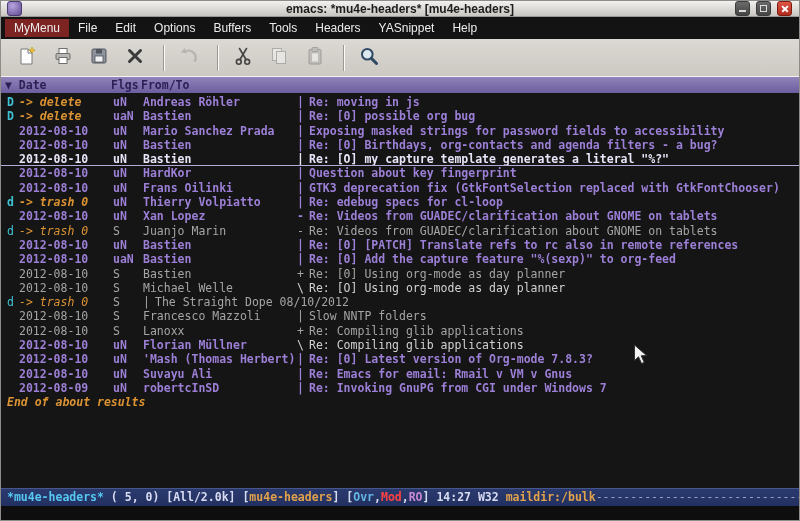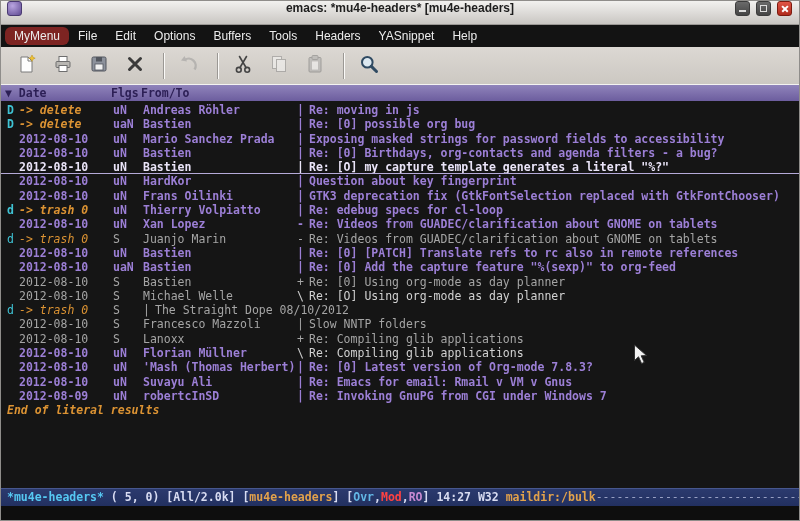--- a/index.html
+++ b/index.html
@@ -3,42 +3,42 @@
 <meta charset="utf-8">
 <style>
   * { box-sizing: border-box; }
   html,body { margin:0; padding:0; background:#555; }
   body { width:800px; height:521px; position:relative; font-family:"DejaVu Sans Mono", monospace; overflow:hidden; }
 
   .window { position:absolute; inset:0; border:1px solid #8f8d8a; background:#d6d2cd;
             display:flex; flex-direction:column; }
 
   
-  .titlebar { height:24px; position:relative; flex:0 0 auto;
+  .titlebar { height:16px; position:relative; flex:0 0 auto;
               background:linear-gradient(#f2f1ef,#c9c6c2);
-              border-bottom:1px solid #9a9794; display:flex; align-items:flex-start; }
+              border-bottom:1px solid #9a9794; display:flex; align-items:center; }
   .app-icon { width:15px; height:15px; margin-left:6px; border-radius:3px;
               background:radial-gradient(circle at 35% 30%, #b9a5e0, #5f4a92); border:1px solid #4a3a72; }
   .title { position:absolute; left:0; right:0; text-align:center;
            font:bold 12px "Liberation Sans", sans-serif; color:#1d1d1d; }
   .win-buttons { margin-left:auto; display:flex; gap:6px; padding-right:7px; z-index:2; }
   .wbtn { width:15px; height:15px; border-radius:3px; border:1px solid #3c3c3c; position:relative; }
   .wbtn.min, .wbtn.max { background:linear-gradient(#6a6a6a,#454545); }
   .wbtn.min::after { content:""; position:absolute; left:3px; right:3px; bottom:3px; height:2px; background:#ddd; }
   .wbtn.max::after { content:""; position:absolute; left:3px; right:3px; top:3px; bottom:3px; border:1px solid #ddd; }
   .wbtn.close { background:linear-gradient(#e05545,#b02a1c); border-color:#7c1b10; }
   .wbtn.close::before, .wbtn.close::after { content:""; position:absolute; left:2.5px; top:6px; width:8px; height:1.8px; background:#fff; }
   .wbtn.close::before { transform:rotate(45deg); }
   .wbtn.close::after  { transform:rotate(-45deg); }
 
   
   .menubar { height:22px; flex:0 0 auto; background:#131313; display:flex; align-items:center;
              font:12px "Liberation Sans", sans-serif; color:#ececec; padding-left:4px; }
   .menu-item { padding:2px 9px; cursor:default; }
-  .menu-item.menu-hl { background:#7d2422; border-radius:6px; }
+  .menu-item.menu-hl { background:#7d2422; border-radius:0; }
 
   
   .toolbar { height:38px; flex:0 0 auto; background:linear-gradient(#dcd8d3,#ccc8c2);
              border-bottom:1px solid #f4f3f1; display:flex; align-items:center; padding-left:10px; }
   .tb-btn { width:32px; height:30px; display:flex; align-items:center; justify-content:center;
             border-radius:3px; margin-right:4px; }
   .tb-btn.disabled { filter:grayscale(1) opacity(.45); }
   .tb-sep { width:2px; height:26px; margin:0 8px; border-left:1px solid #9b9894; border-right:1px solid #fbfaf8; }
 
   
@@ -201,21 +201,21 @@
         <div class="hrow read"><span class="c-prefix"></span><span class="c-date">2012-08-10</span><span class="c-flags">S</span><span class="c-from">Bastien</span><span class="c-sep">+</span><span class="c-subject">Re: [0] Using org-mode as day planner</span></div>
         <div class="hrow read"><span class="c-prefix"></span><span class="c-date">2012-08-10</span><span class="c-flags">S</span><span class="c-from">Michael Welle</span><span class="c-sep subj-related">\</span><span class="c-subject subj-related">Re: [O] Using org-mode as day planner</span></div>
         <div class="hrow read"><span class="c-prefix">d</span><span class="c-date mark-date">-&gt; trash 0</span><span class="c-flags">S</span><span class="c-sep">|</span><span class="c-subject">The Straight Dope 08/10/2012</span></div>
         <div class="hrow read"><span class="c-prefix"></span><span class="c-date">2012-08-10</span><span class="c-flags">S</span><span class="c-from">Francesco Mazzoli</span><span class="c-sep">|</span><span class="c-subject">Slow NNTP folders</span></div>
         <div class="hrow read"><span class="c-prefix"></span><span class="c-date">2012-08-10</span><span class="c-flags">S</span><span class="c-from">Lanoxx</span><span class="c-sep">+</span><span class="c-subject">Re: Compiling glib applications</span></div>
         <div class="hrow unread"><span class="c-prefix"></span><span class="c-date">2012-08-10</span><span class="c-flags">uN</span><span class="c-from">Florian Müllner</span><span class="c-sep subj-related">\</span><span class="c-subject subj-related">Re: Compiling glib applications</span></div>
         <div class="hrow unread"><span class="c-prefix"></span><span class="c-date">2012-08-10</span><span class="c-flags">uN</span><span class="c-from">'Mash (Thomas Herbert)</span><span class="c-sep">|</span><span class="c-subject">Re: [0] Latest version of Org-mode 7.8.3?</span></div>
         <div class="hrow unread"><span class="c-prefix"></span><span class="c-date">2012-08-10</span><span class="c-flags">uN</span><span class="c-from">Suvayu Ali</span><span class="c-sep">|</span><span class="c-subject">Re: Emacs for email: Rmail v VM v Gnus</span></div>
         <div class="hrow unread"><span class="c-prefix"></span><span class="c-date">2012-08-09</span><span class="c-flags">uN</span><span class="c-from">robertcInSD</span><span class="c-sep">|</span><span class="c-subject">Re: Invoking GnuPG from CGI under Windows 7</span></div>
       </div>
-    <div class="end-line">End of literal results</div>
+    <div class="end-line">End of about results</div>
   </div>
 
   <div class="modeline"><span class="ml-buffer">*mu4e-headers*</span><span class="ml-plain"> ( 5, 0) </span><span class="ml-plain">[All/2.0k] </span><span class="ml-plain">[</span><span class="ml-mode">mu4e-headers</span><span class="ml-plain">] </span><span class="ml-plain">[</span><span class="ml-ovr">Ovr</span><span class="ml-plain">,</span><span class="ml-mod">Mod</span><span class="ml-plain">,</span><span class="ml-ro">RO</span><span class="ml-plain">] </span><span class="ml-plain">14:27 W32 </span><span class="ml-maildir">maildir:/bulk</span><span class="ml-dashes">--------------------------------------</span></div>
 
   <div class="echo"></div>
 
 </div>
 
 <div class="cursor">
   <svg width="16" height="22" viewBox="0 0 16 22">

